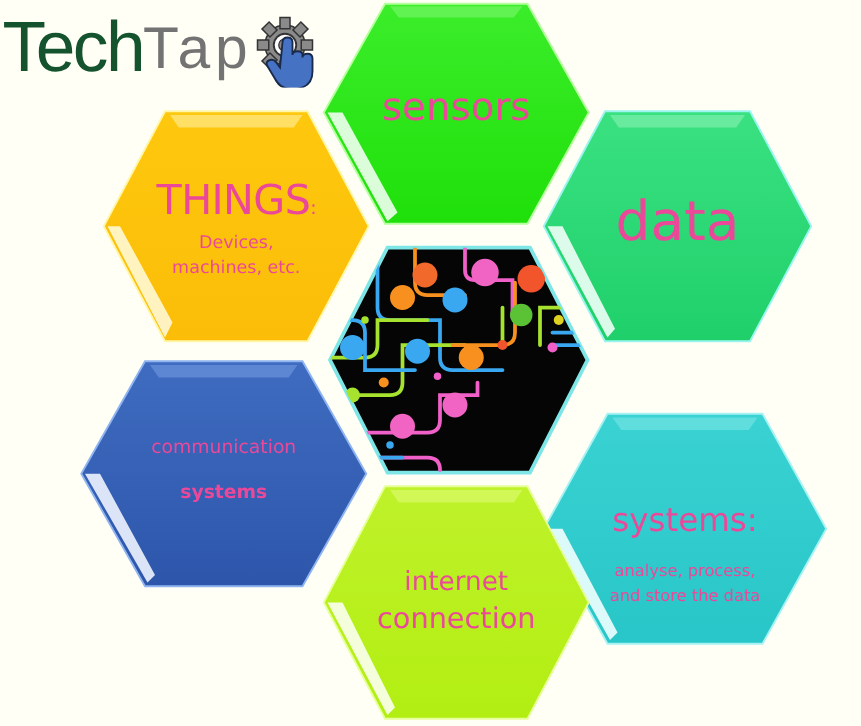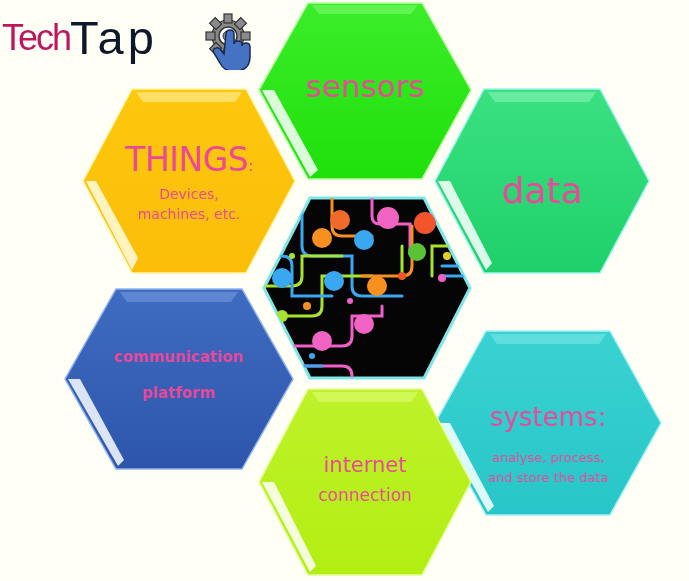--- a/index.html
+++ b/index.html
@@ -1,19 +1,19 @@
 <!DOCTYPE html>
 <html><head>
 <meta charset="utf-8">
 <style>
   html, body { margin:0; padding:0; }
   body { width:689px; height:581px; background:#fffff6; position:relative; overflow:hidden; font-family:"DejaVu Sans", sans-serif; }
   .logo { position:absolute; left:2px; top:8px; height:60px; display:flex; align-items:flex-start; }
-  .logo .tech { color:#be185d; font-size:36px; letter-spacing:-2px; line-height:60px; font-family:"Liberation Sans", sans-serif; }
-  .logo .tap { color:#0f172a; font-size:47px; letter-spacing:4px; line-height:60px; font-family:"Liberation Sans", sans-serif; }
+  .logo .tech { color:#14532d; font-size:57px; letter-spacing:-2px; line-height:60px; font-family:"Liberation Sans", sans-serif; }
+  .logo .tap { color:#737373; font-size:47px; letter-spacing:4px; line-height:60px; font-family:"Liberation Sans", sans-serif; }
   .logo svg { position:absolute; left:200px; top:4px; }
   .hex { position:absolute; }
   .hex svg { position:absolute; left:0; top:0; overflow:visible; }
   .hex .label { position:absolute; left:0; right:0; text-align:center; color:#ec4899; font-family:"DejaVu Sans", sans-serif; }
 </style>
 </head>
 <body>
 
 <div class="logo">
   <span class="tech">Tech</span>
@@ -77,21 +77,21 @@
     <defs>
       <linearGradient id="gData" x1="0" y1="0" x2="0" y2="1">
           <stop offset="0" stop-color="#3ae181"></stop>
           <stop offset="1" stop-color="#1fd06a"></stop>
         </linearGradient>
     </defs>
     <polygon points="50,1 166,1 215,93 166,185 50,185 1,93" fill="url(#gData)" stroke="#9af5ee" stroke-width="1.5"></polygon>
     <polygon points="54,4 162,4 155,14 61,14" fill="#7ef0ad" opacity="0.7"></polygon>
     <polygon points="4,93 16,93 58,175 52,182" fill="#f0fff8" opacity="0.9"></polygon>
   </svg>
-  <div class="label" style="top:77px;font-size:36px;line-height:52px;">data</div>
+  <div class="label" style="top:64px;font-size:44px;line-height:52px;">data</div>
 </div>
 
 <div class="hex" style="left:262px;top:196px;width:210px;height:184px;">
   <svg width="210" height="184" viewBox="0 0 210 184">
     <defs>
       <clipPath id="cCenter">
           <polygon points="48,2 162,2 208,92 162,182 48,182 2,92"></polygon>
         </clipPath>
     </defs>
     <polygon points="48,2 162,2 208,92 162,182 48,182 2,92" fill="#050505" stroke="#7ee6e6" stroke-width="3"></polygon>
@@ -140,22 +140,22 @@
     <defs>
       <linearGradient id="gComm" x1="0" y1="0" x2="0" y2="1">
           <stop offset="0" stop-color="#3f6cc0"></stop>
           <stop offset="1" stop-color="#2d56ab"></stop>
         </linearGradient>
     </defs>
     <polygon points="52,1 178,1 229,91 178,181 52,181 1,91" fill="url(#gComm)" stroke="#8fb4f0" stroke-width="1.5"></polygon>
     <polygon points="56,4 174,4 167,14 63,14" fill="#6b93da" opacity="0.7"></polygon>
     <polygon points="4,91 16,91 60,172 54,178" fill="#eef4ff" opacity="0.9"></polygon>
   </svg>
-  <div class="label" style="top:58px;font-size:15px;font-weight:bold;line-height:22px;">communication</div>
-  <div class="label" style="top:94px;font-size:15px;font-weight:bold;line-height:22px;">platform</div>
+  <div class="label" style="top:58px;font-size:15px;font-weight:normal;line-height:22px;">communication</div>
+  <div class="label" style="top:94px;font-size:15px;font-weight:bold;line-height:22px;">systems</div>
 </div>
 
 <div class="hex" style="left:434px;top:290px;width:228px;height:186px;margin-top:40px;">
   <svg width="228" height="186" viewBox="0 0 228 186">
     <defs>
       <linearGradient id="gSys" x1="0" y1="0" x2="0" y2="1">
           <stop offset="0" stop-color="#3ad2d2"></stop>
           <stop offset="1" stop-color="#28c6c8"></stop>
         </linearGradient>
     </defs>
@@ -174,14 +174,14 @@
       <linearGradient id="gNet" x1="0" y1="0" x2="0" y2="1">
           <stop offset="0" stop-color="#bff22a"></stop>
           <stop offset="1" stop-color="#b2ee12"></stop>
         </linearGradient>
     </defs>
     <polygon points="50,1 164,1 213,94 164,187 50,187 1,94" fill="url(#gNet)" stroke="#e6ff9a" stroke-width="1.5"></polygon>
     <polygon points="54,4 160,4 153,14 61,14" fill="#d8fb6a" opacity="0.7"></polygon>
     <polygon points="4,94 16,94 58,178 52,184" fill="#fbfff0" opacity="0.9"></polygon>
   </svg>
   <div class="label" style="top:62px;font-size:21px;line-height:30px;text-align:center;">internet</div>
-  <div class="label" style="top:92px;font-size:17px;line-height:30px;">connection</div>
+  <div class="label" style="top:92px;font-size:23px;line-height:30px;">connection</div>
 </div>
 
 </body></html>

